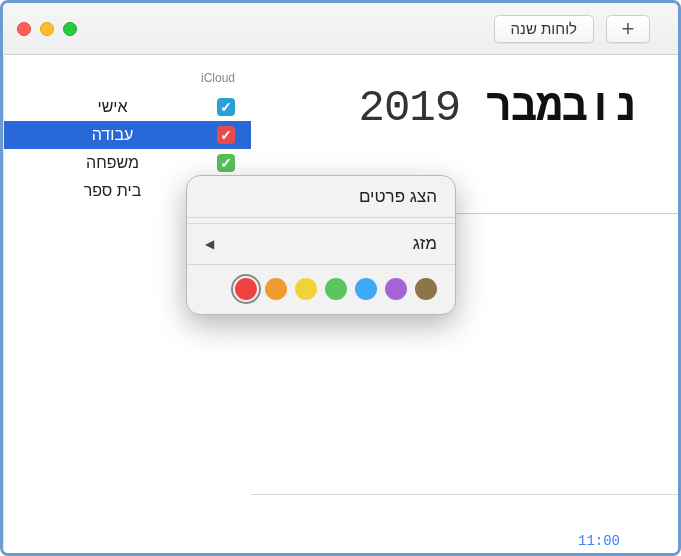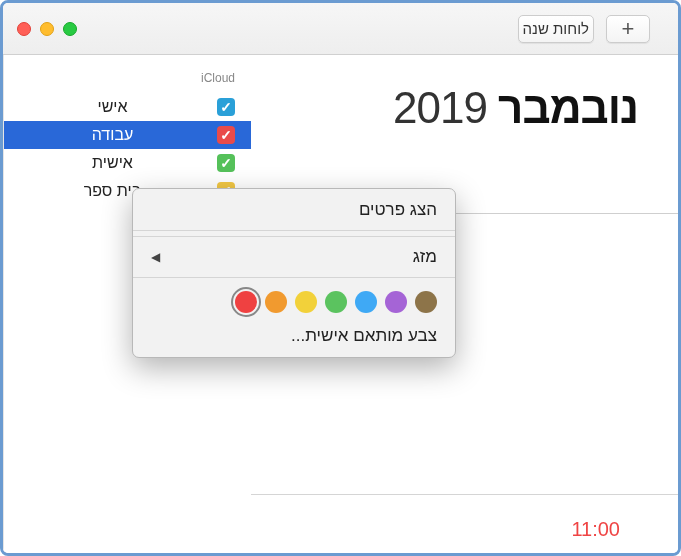--- a/index.html
+++ b/index.html
@@ -27,21 +27,21 @@
     .traffic-light { width: 14px; height: 14px; border-radius: 50%; }
     .tl-close { background: #ff5f57; border: 0.5px solid #e14239; }
     .tl-min { background: #ffbd2e; border: 0.5px solid #e1a116; }
     .tl-max { background: #28ca42; border: 0.5px solid #17a92b; }
     .toolbar-area { display: flex; align-items: center; gap: 12px; margin-left: auto; margin-right: 14px; }
     .toolbar-btn {
       height: 28px;
       border: 1px solid #ccc;
       border-radius: 5px;
       background: linear-gradient(to bottom, #ffffff, #f4f4f4);
-      padding: 0 4px;
+      padding: 0 16px;
       font-size: 15px;
       color: #333;
       display: flex;
       align-items: center;
       justify-content: center;
       box-shadow: 0 1px 1px rgba(0,0,0,0.07);
     }
     .toolbar-btn.add { width: 44px; padding: 0; font-size: 22px; font-weight: 200; color: #555; }
     .content { display: flex; height: calc(100% - 52px); }
     .sidebar {
@@ -81,58 +81,59 @@
       justify-content: center;
       flex-shrink: 0;
     }
     .check-mark { color: #fff; font-size: 14px; font-weight: bold; line-height: 1; }
     .cal-label { flex: 1; text-align: center; }
     .main {
       flex: 1;
       background: #fff;
       position: relative;
       overflow: hidden;
+      font-family: Liberation Mono, monospace;
     }
     .month-header {
       font-size: 44px;
       font-weight: 300;
       color: #222;
       padding: 28px 40px 0 0;
       text-align: right;
       letter-spacing: -1px;
     }
     .month-header .year { font-weight: 300; color: #333; direction: ltr; display: inline-block; }
     .month-header .month { font-weight: 700; color: #111; }
     .divider-h {
       border-top: 1px solid #cfcfcf;
       margin-top: 80px;
     }
     .time-label {
       position: absolute;
-      bottom: 12px;
+      bottom: 4px;
       right: 58px;
-      font-size: 20px;
-      color: #ef4444;
+      font-size: 14px;
+      color: #3b82f6;
     }
     .time-line {
       position: absolute;
       bottom: 58px;
       left: 0;
       right: 0;
       height: 1px;
       background: #d5d5d5;
     }
     .context-menu {
       position: absolute;
-      top: 185px;
+      top: 172px;
       right: 222px;
-      width: 324px;
+      width: 270px;
       background: #f2f2f2;
       border: 1px solid #b8b8b8;
-      border-radius: 7px;
+      border-radius: 14px;
       box-shadow: 0 10px 30px rgba(0,0,0,0.3);
       padding: 6px 0;
       z-index: 100;
     }
     .menu-item {
       padding: 5px 18px;
       font-size: 17px;
       color: #222;
       text-align: right;
       display: flex;
@@ -199,21 +200,21 @@
         <div class="cal-item selected">
           <span class="checkbox" style="background: rgb(233, 75, 75);">
             <span class="check-mark">✓</span>
           </span>
           <span class="cal-label">עבודה</span>
         </div>
         <div class="cal-item">
           <span class="checkbox" style="background: rgb(85, 193, 90);">
             <span class="check-mark">✓</span>
           </span>
-          <span class="cal-label">אישית</span>
+          <span class="cal-label">משפחה</span>
         </div>
         <div class="cal-item">
           <span class="checkbox" style="background: rgb(242, 199, 68);">
             <span class="check-mark">✓</span>
           </span>
           <span class="cal-label">בית ספר</span>
         </div>
       </div>
     <div class="section-title" style="margin-top:10px">אחר</div>
   </div>
@@ -230,14 +231,13 @@
   <div class="menu-sep"></div>
   <div class="color-row" id="color-row">
       <div class="color-swatch selected" style="background: rgb(239, 65, 65);"></div>
       <div class="color-swatch" style="background: rgb(241, 154, 47);"></div>
       <div class="color-swatch" style="background: rgb(242, 209, 58);"></div>
       <div class="color-swatch" style="background: rgb(91, 195, 95);"></div>
       <div class="color-swatch" style="background: rgb(63, 169, 245);"></div>
       <div class="color-swatch" style="background: rgb(165, 100, 214);"></div>
       <div class="color-swatch" style="background: rgb(141, 116, 73);"></div>
     </div>
-  <div class="menu-item">צבע מותאם אישית...</div>
 </div>
 
 </body></html>

